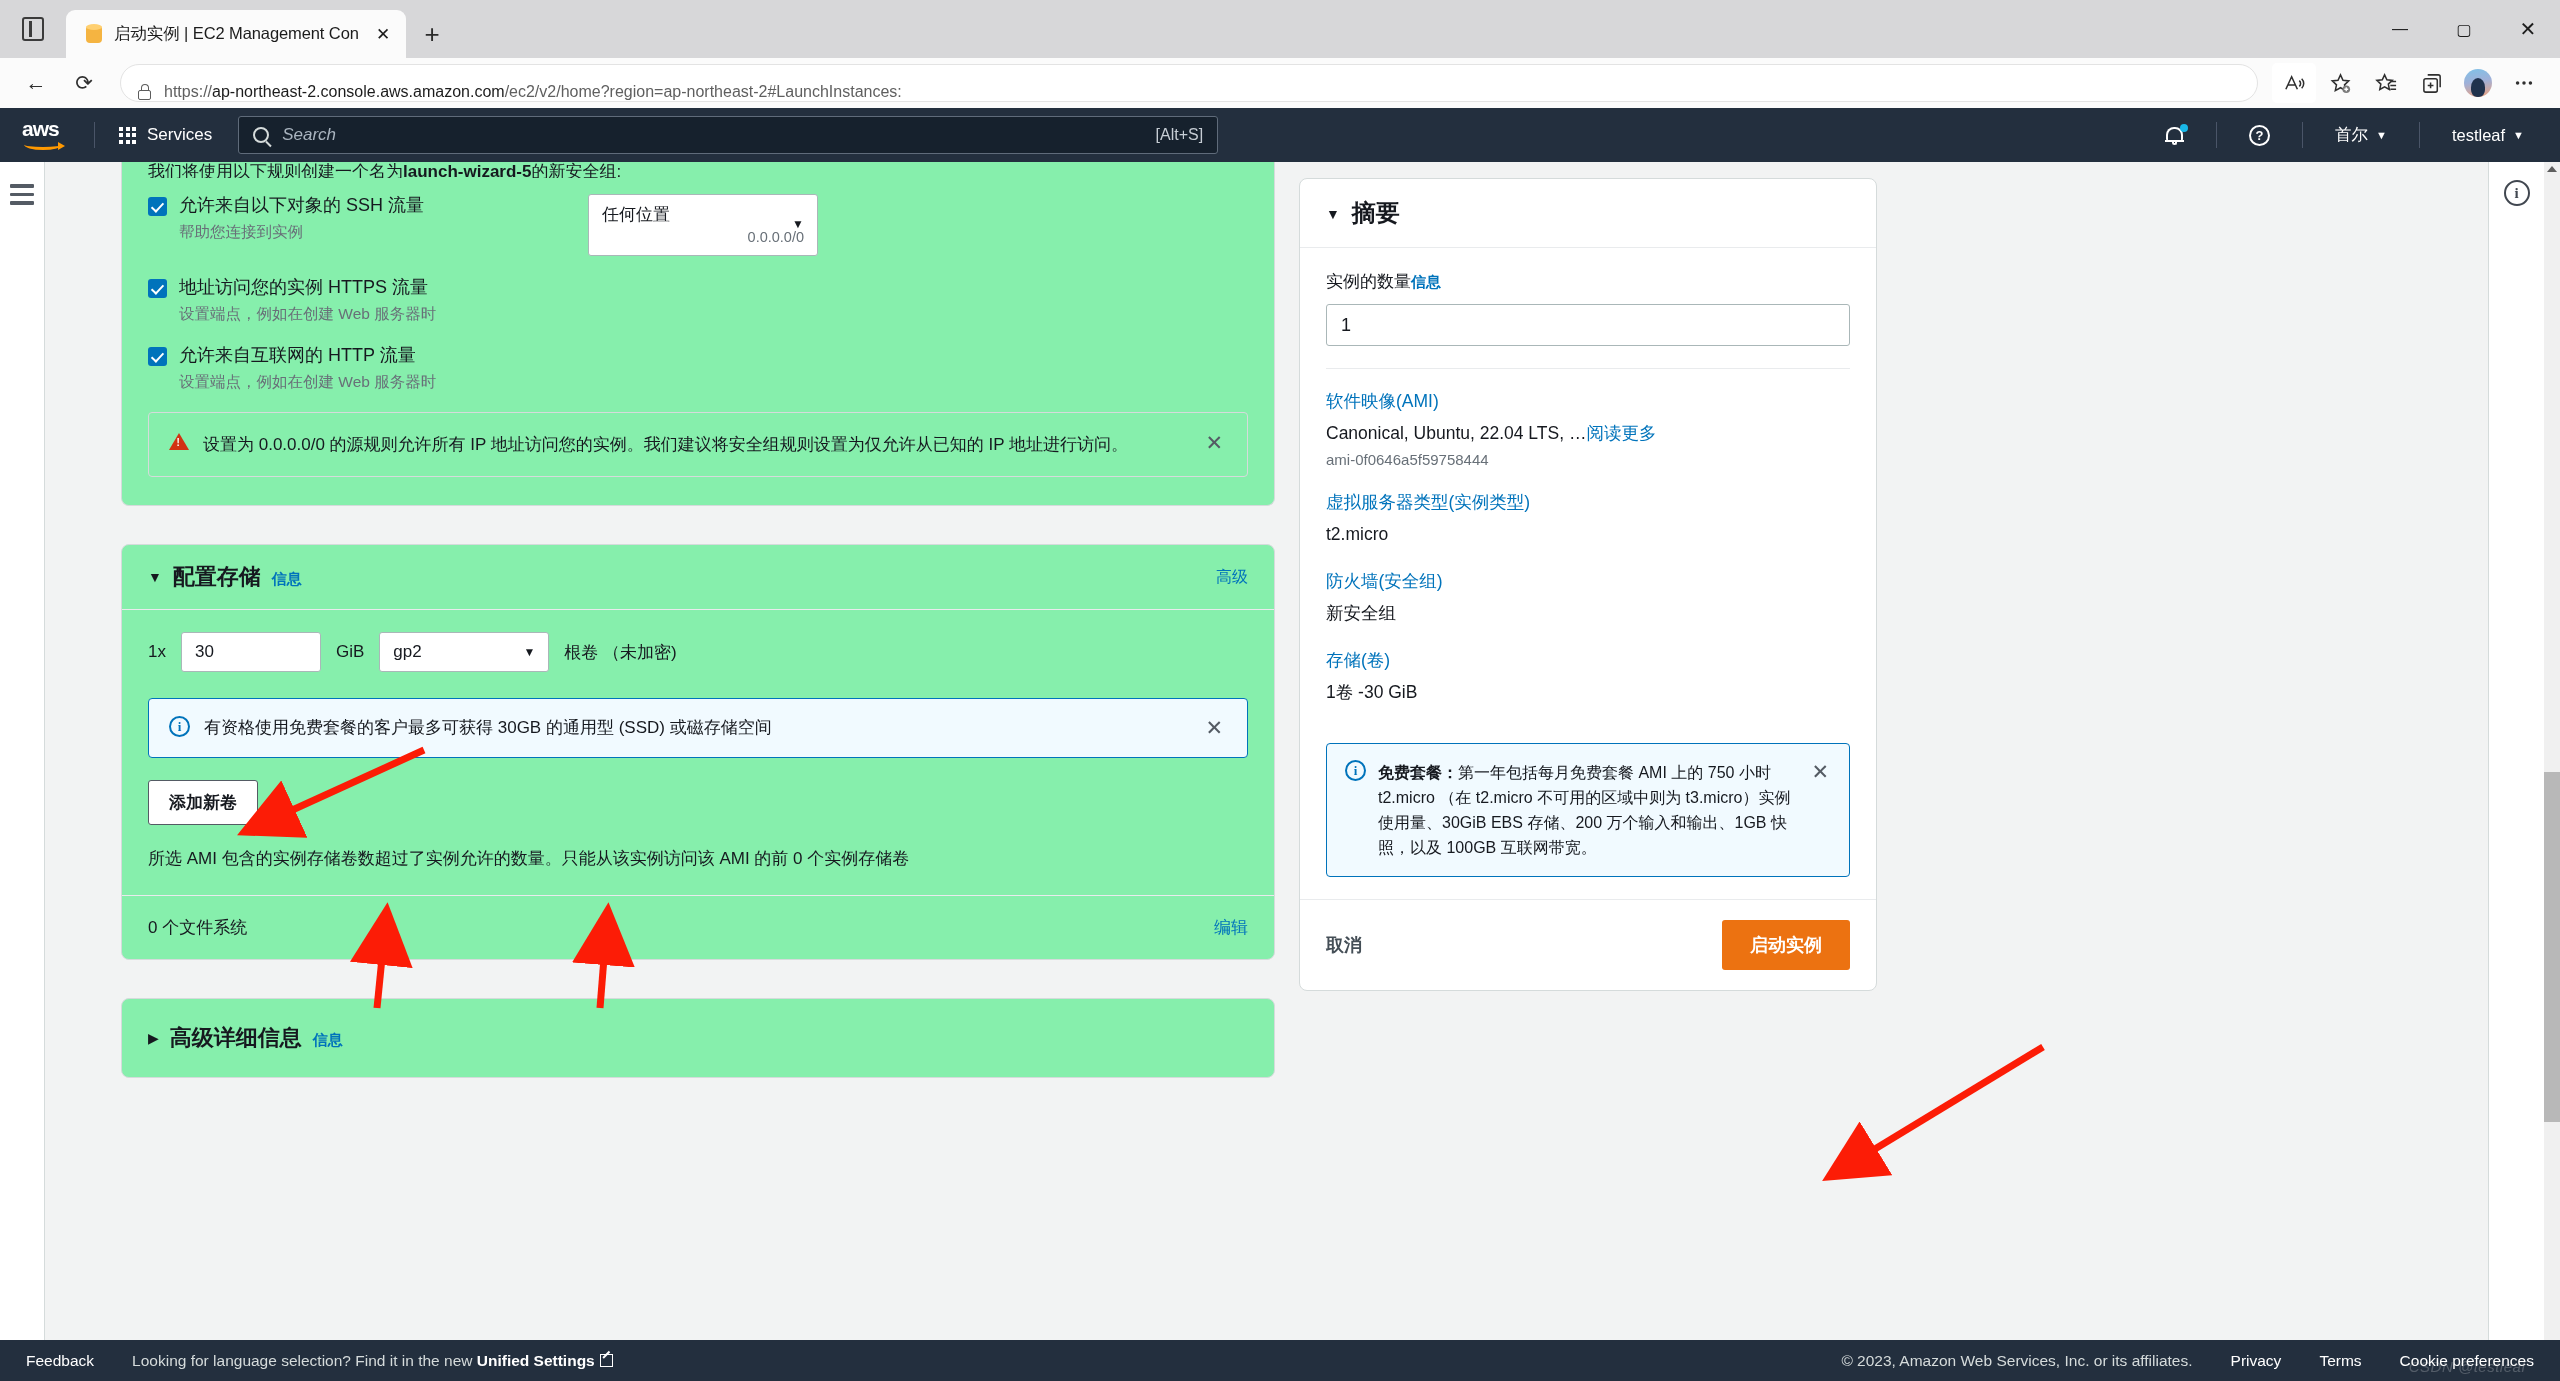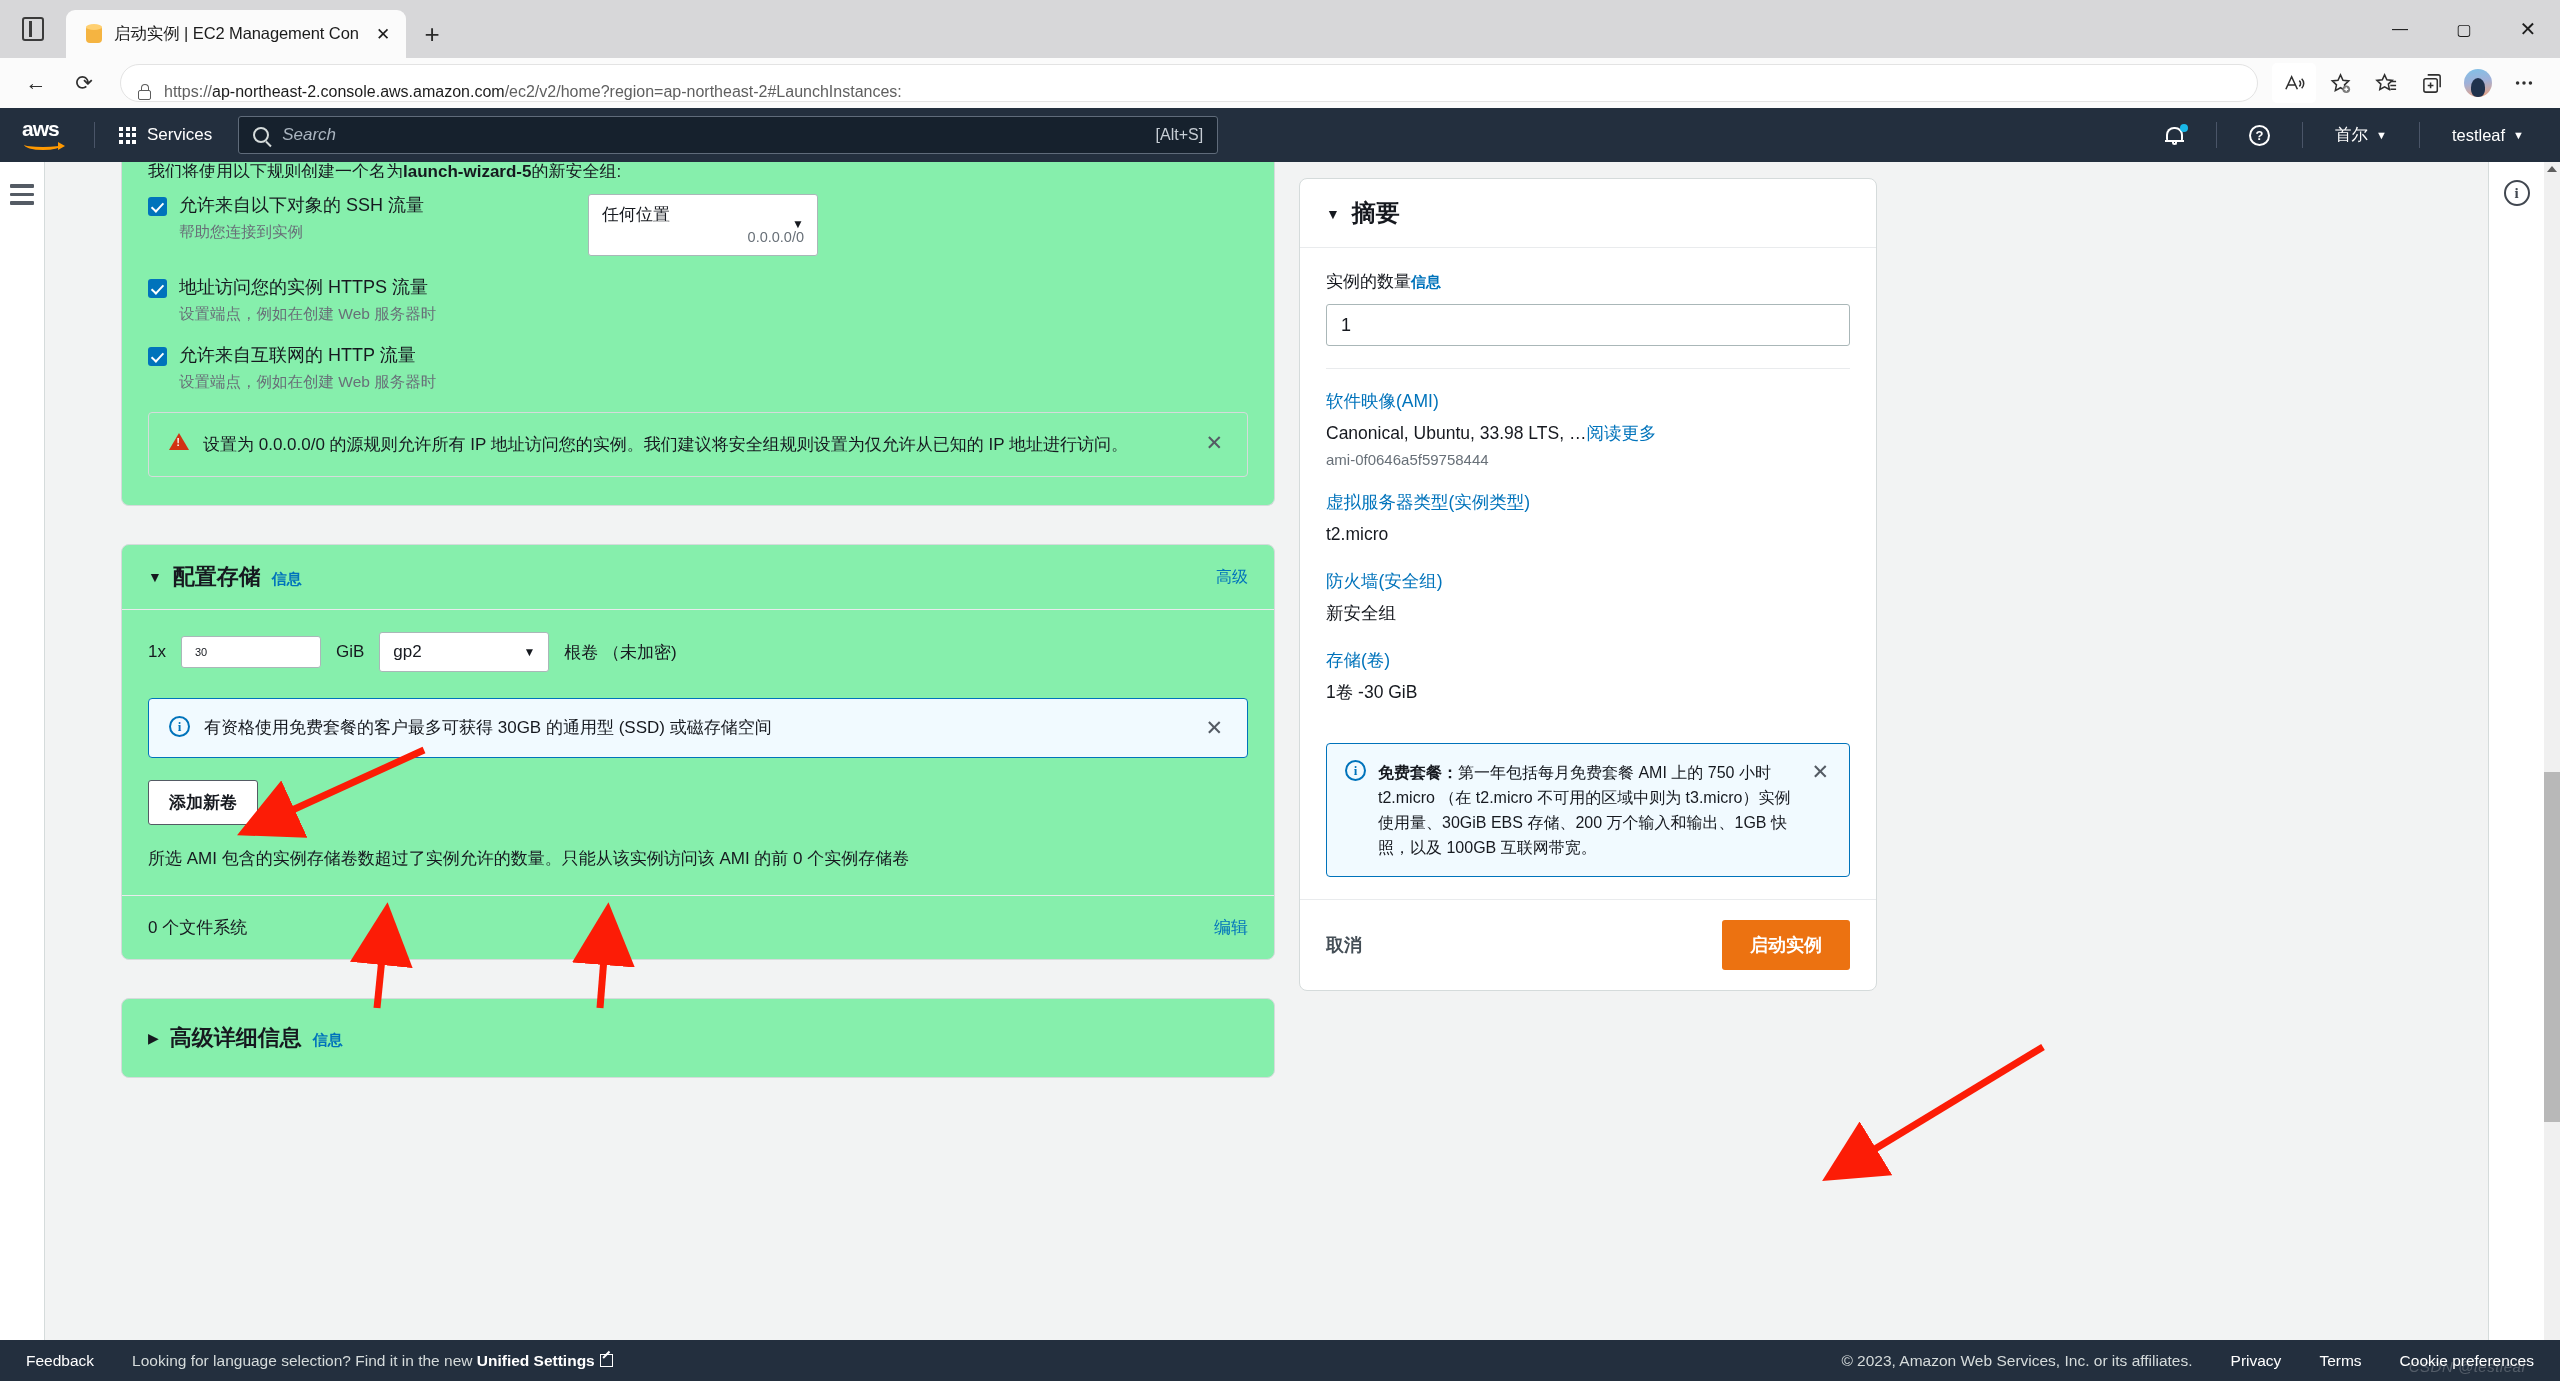--- a/index.html
+++ b/index.html
@@ -275,22 +275,22 @@
   }
   .alert-x { font-size: 21px; color: #545b64; flex: 0 0 auto; padding: 0 4px; }
 
   
   .storage-card { margin-top: 38px; }
   .vol-row {
     display: flex; align-items: center; gap: 15px; padding: 22px 26px 4px 26px;
   }
   .vol-x { font-size: 17px; color: #16191f; }
   .vol-input {
-    width: 140px; height: 32px; border: 1px solid #aab7b8; border-radius: 3px;
-    padding: 0 13px; font-size: 11px; color: #16191f;
+    width: 140px; height: 40px; border: 1px solid #aab7b8; border-radius: 3px;
+    padding: 0 13px; font-size: 17px; color: #16191f;
     font-family: "Liberation Sans", sans-serif; background: #fff;
   }
   .vol-unit { font-size: 17px; color: #16191f; }
   .vol-select {
     width: 170px; height: 40px; border: 1px solid #aab7b8; border-radius: 3px;
     background: #fff; display: flex; align-items: center; padding: 0 13px;
     justify-content: space-between; font-size: 17px; color: #16191f;
   }
   .vol-label { font-size: 17px; color: #16191f; }
   .info-banner {
@@ -666,21 +666,21 @@
           <div class="sum-lbl-row">
             <span class="sum-lbl">实例的数量</span>
             <span class="info-link">信息</span>
           </div>
           <input class="qty-input" value="1" style="">
           <div class="sum-sep"></div>
 
           <div class="sum-group">
             <span class="sum-link">软件映像(AMI)</span>
             <div class="sum-val">
-              <span>Canonical, Ubuntu, 33.98 LTS, …</span><span class="read-more">阅读更多</span>
+              <span>Canonical, Ubuntu, 22.04 LTS, …</span><span class="read-more">阅读更多</span>
             </div>
             <div class="sum-sub">ami-0f0646a5f59758444</div>
           </div>
 
           <div class="sum-group">
             <span class="sum-link">虚拟服务器类型(实例类型)</span>
             <div class="sum-val">t2.micro</div>
           </div>
 
           <div class="sum-group">

